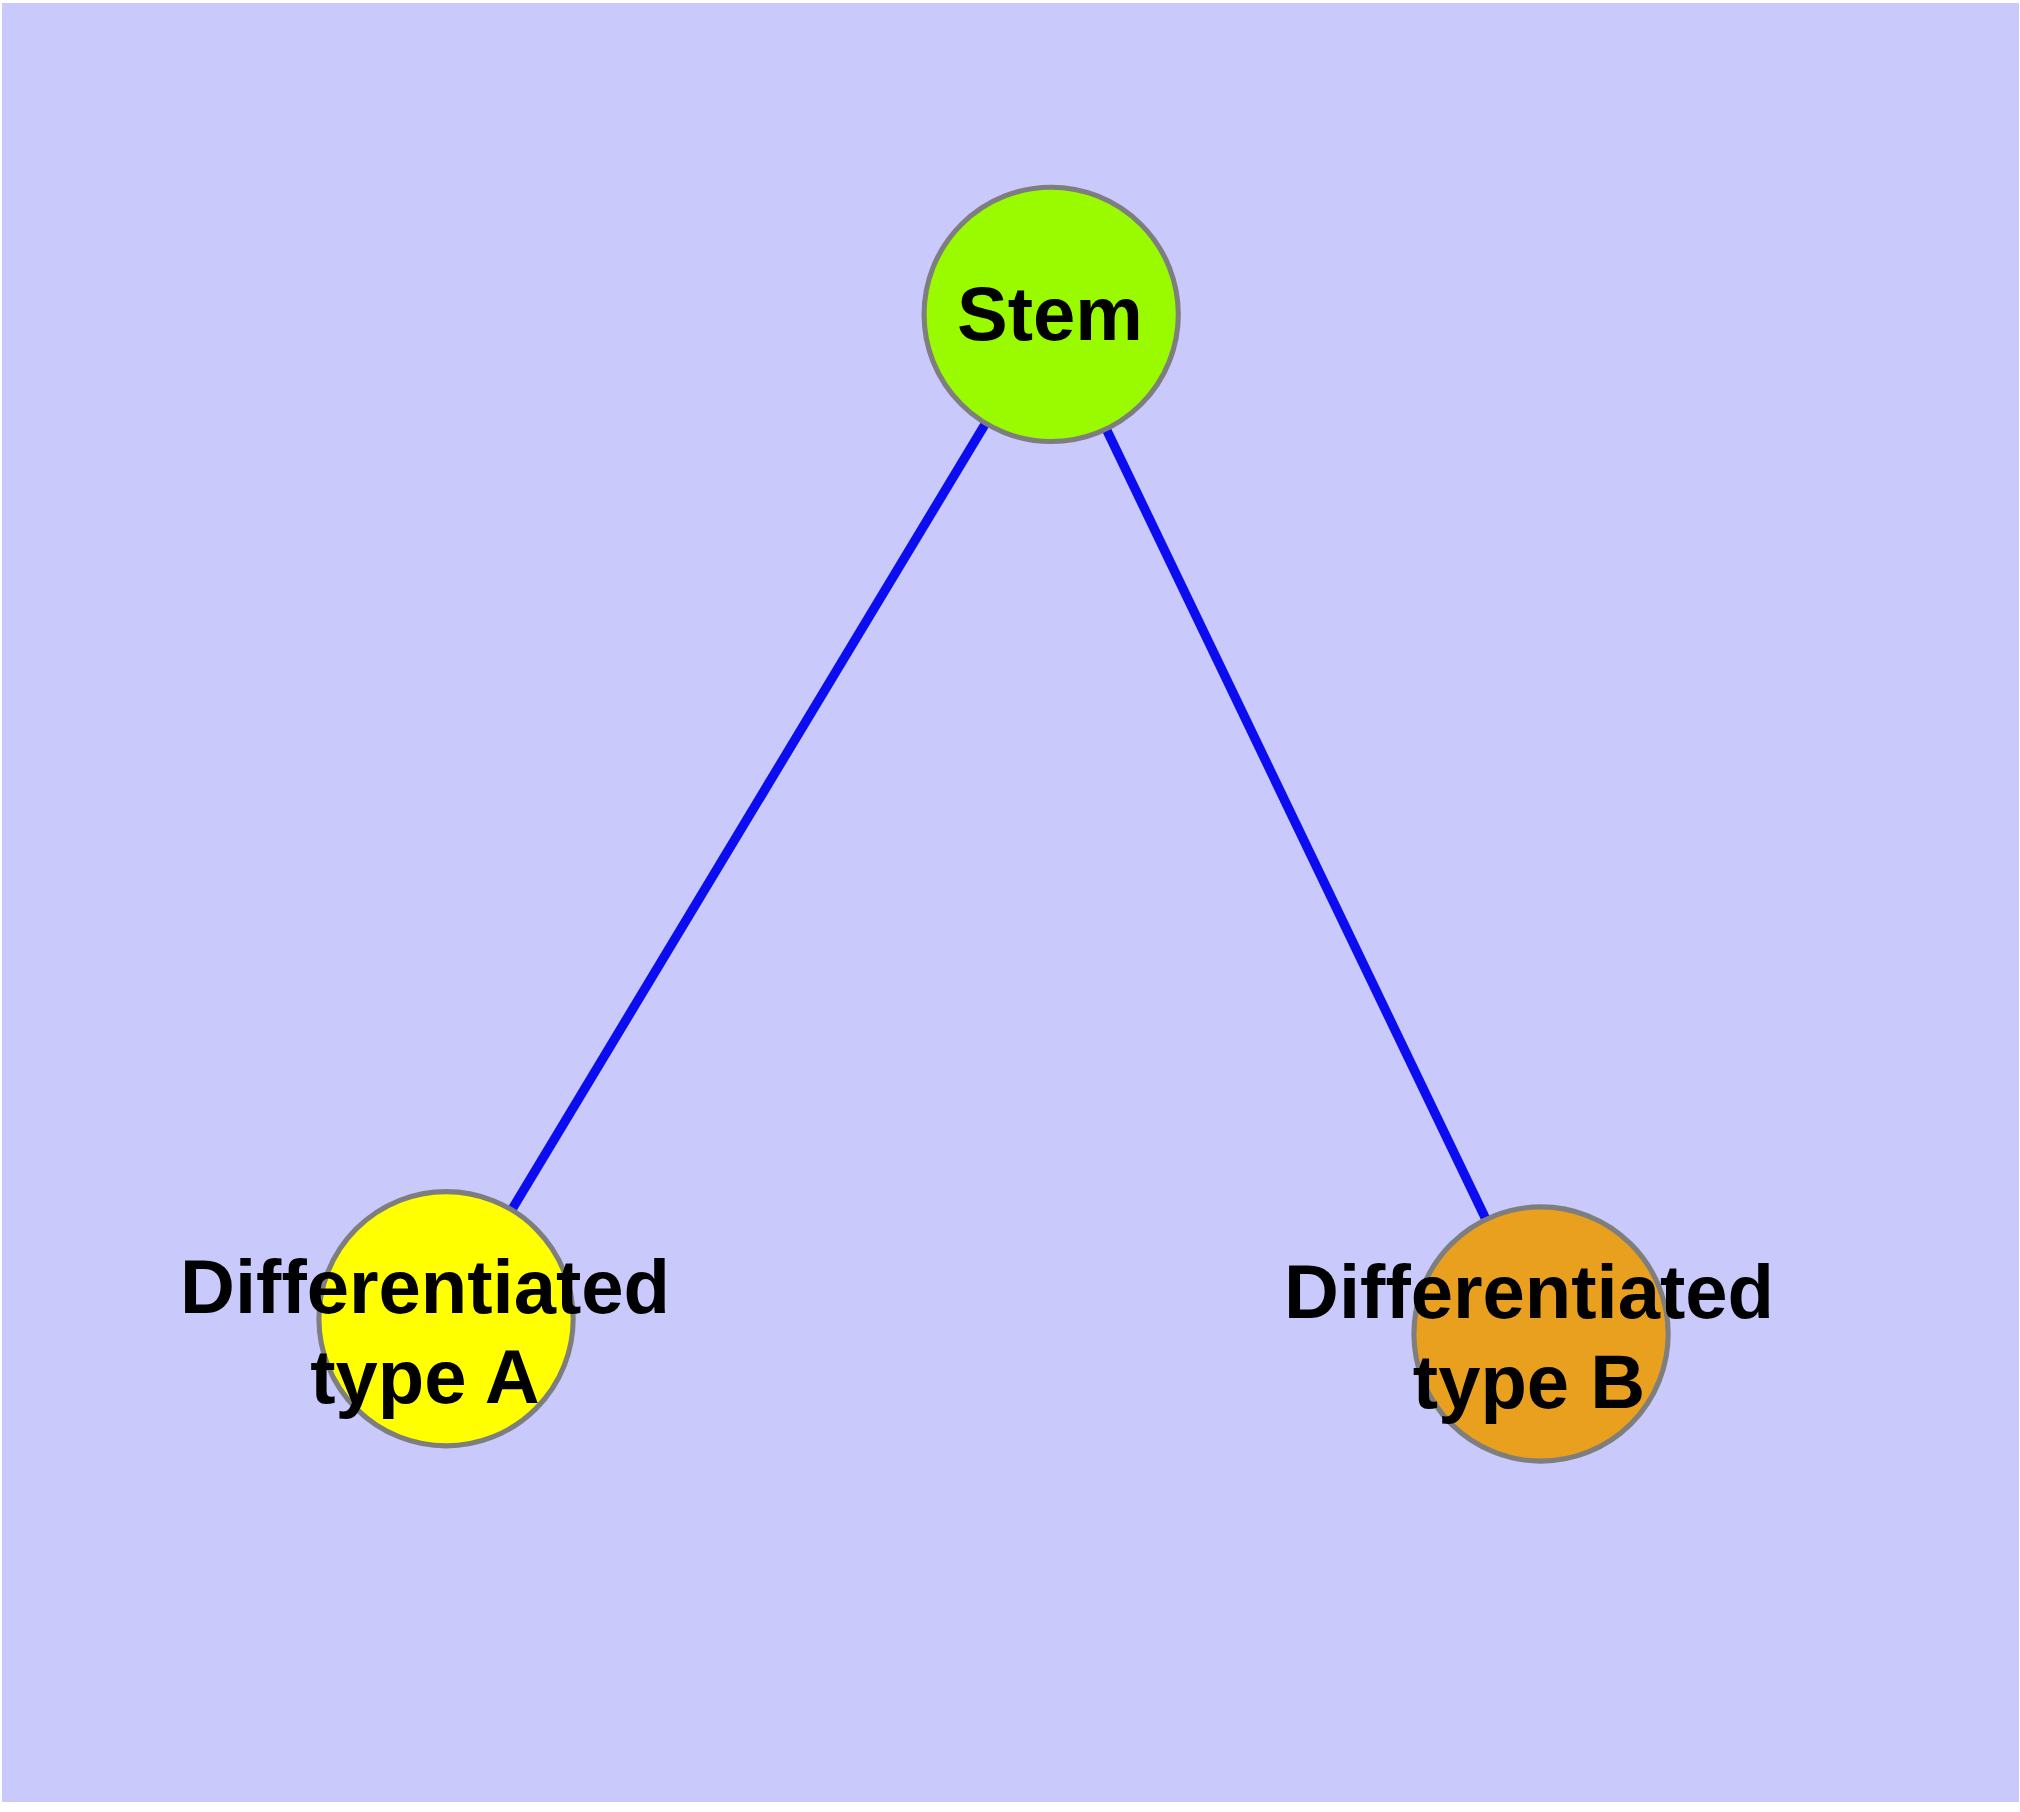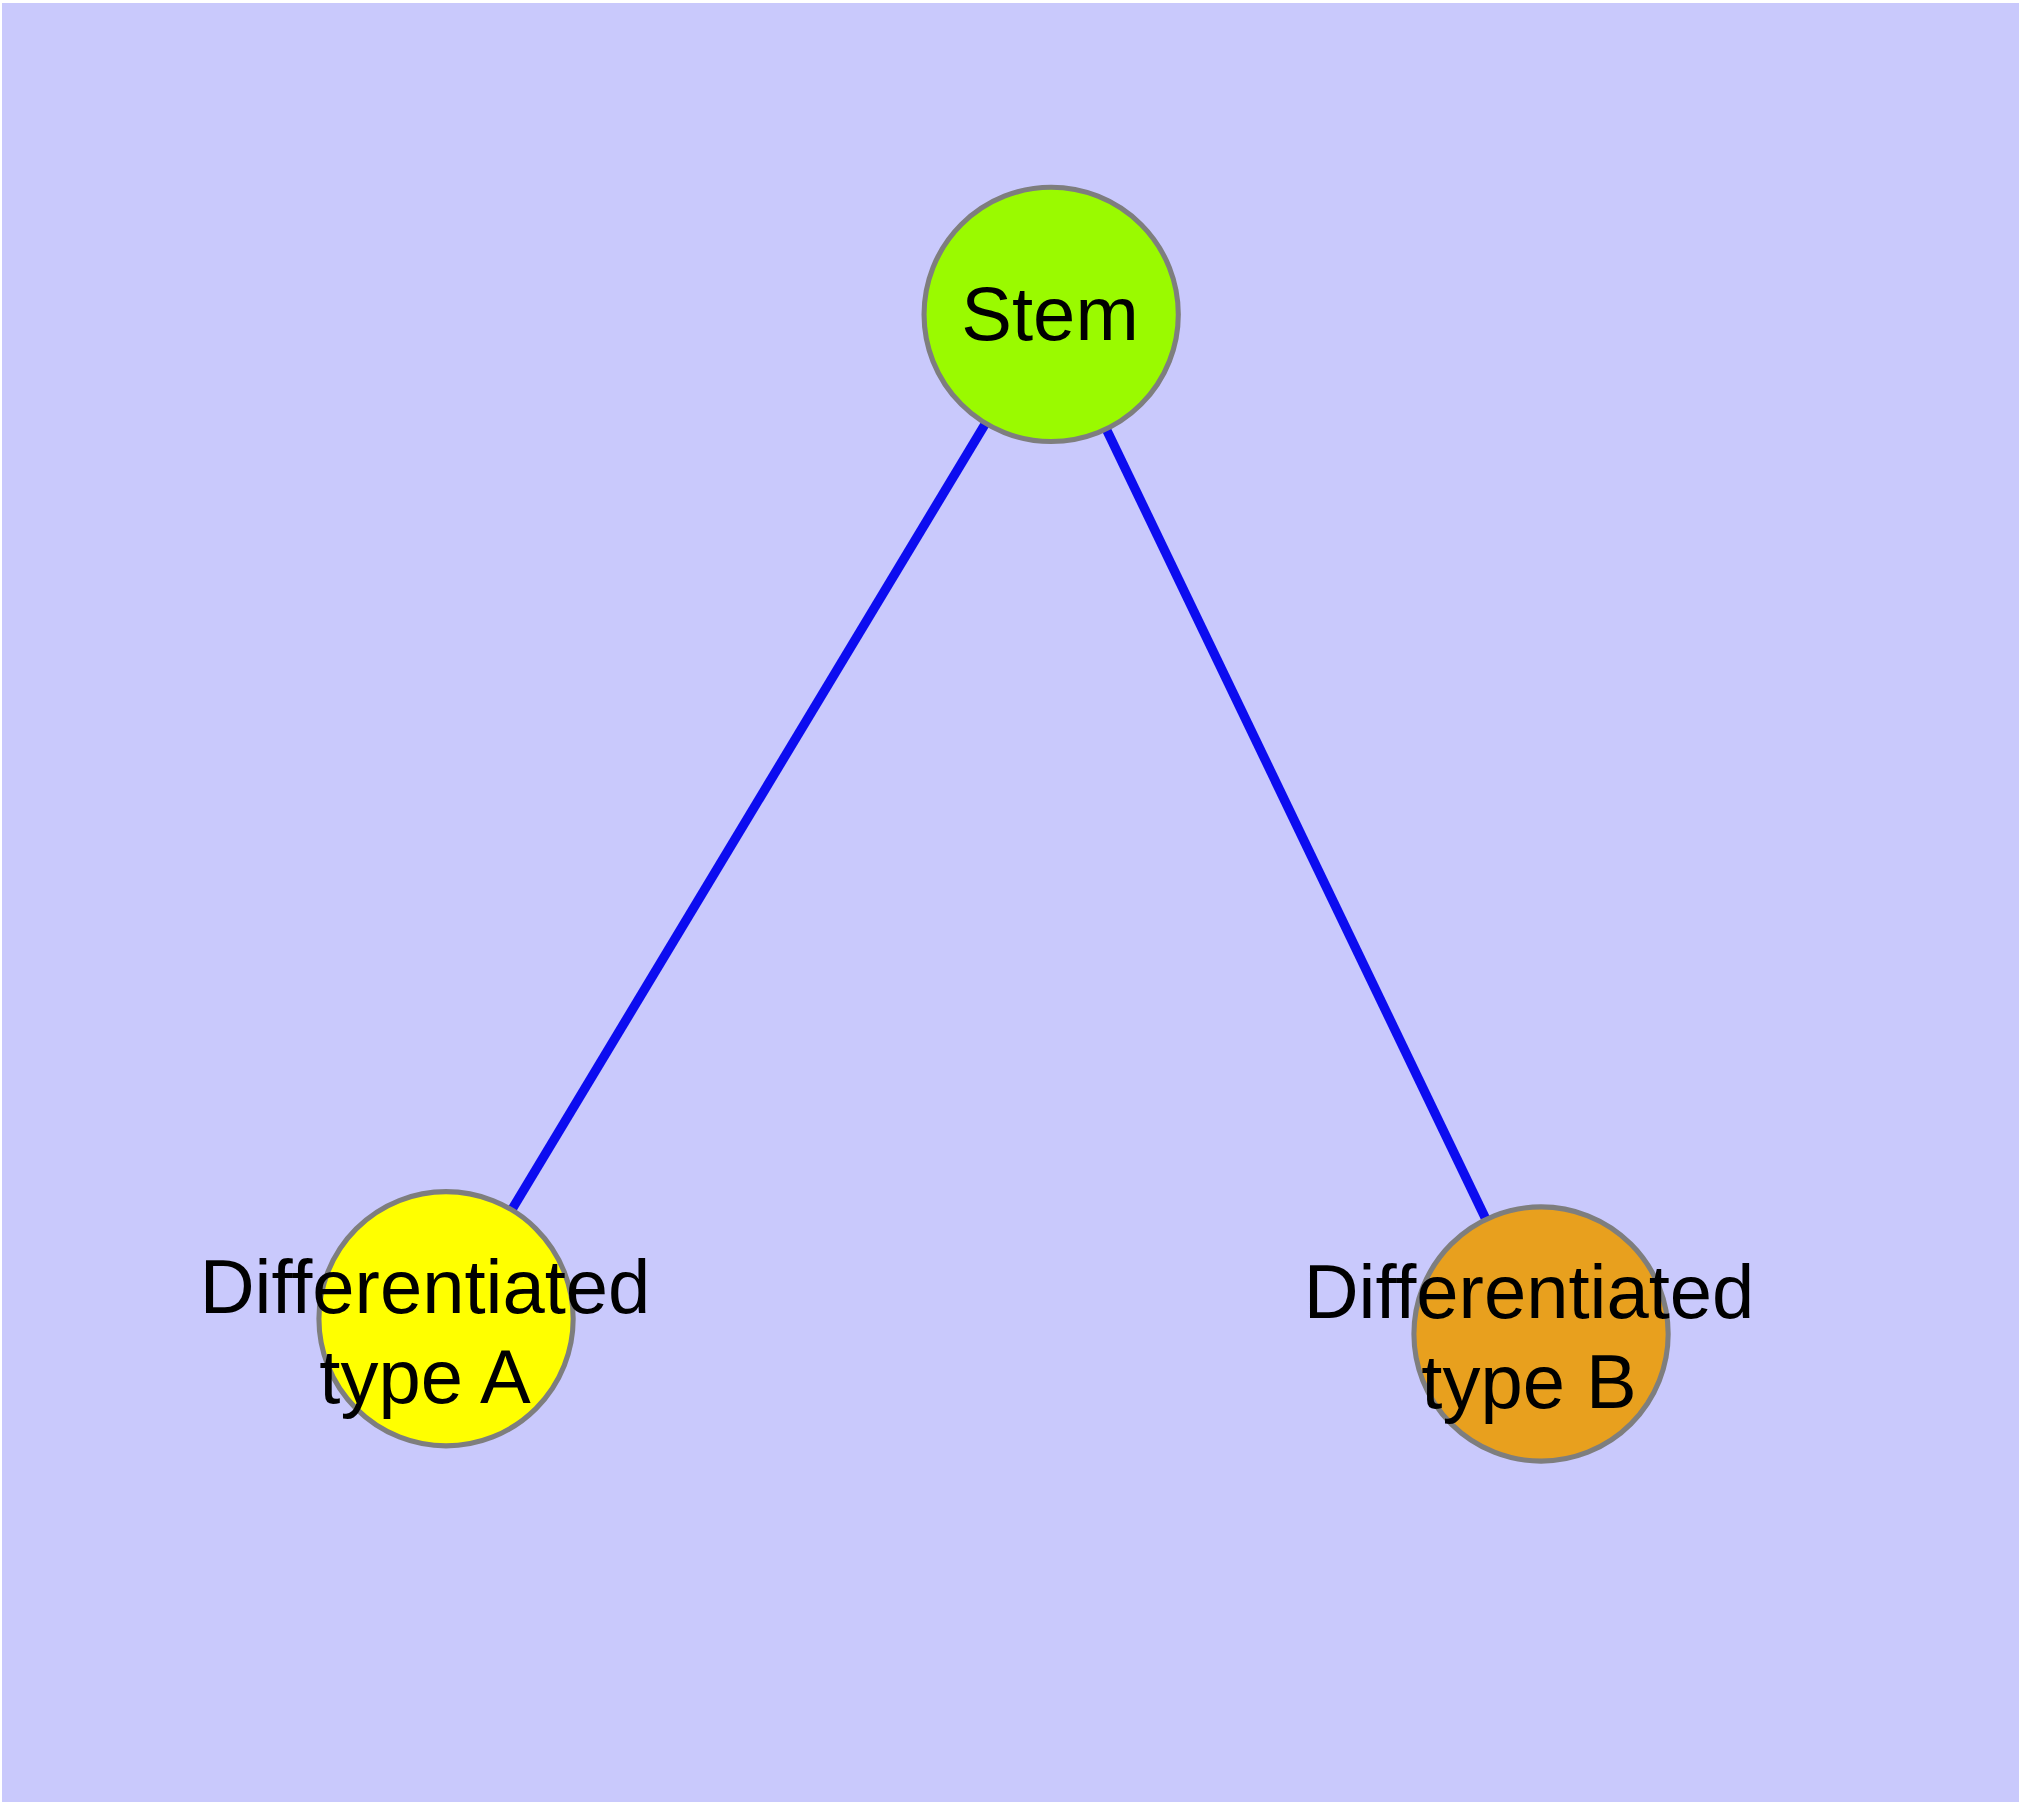--- a/index.html
+++ b/index.html
@@ -26,21 +26,21 @@
   .graph-svg {
     position: absolute;
     left: 0;
     top: 0;
     width: 2021px;
     height: 1812px;
   }
   .node-label {
     position: absolute;
     transform: translate(-50%, -50%);
-    font-weight: normal;
+    font-weight: bold;
     font-size: 76px;
     line-height: 1.18;
     text-align: center;
     white-space: pre-line;
     
   }
 </style>
 </head>
 <body>
 

